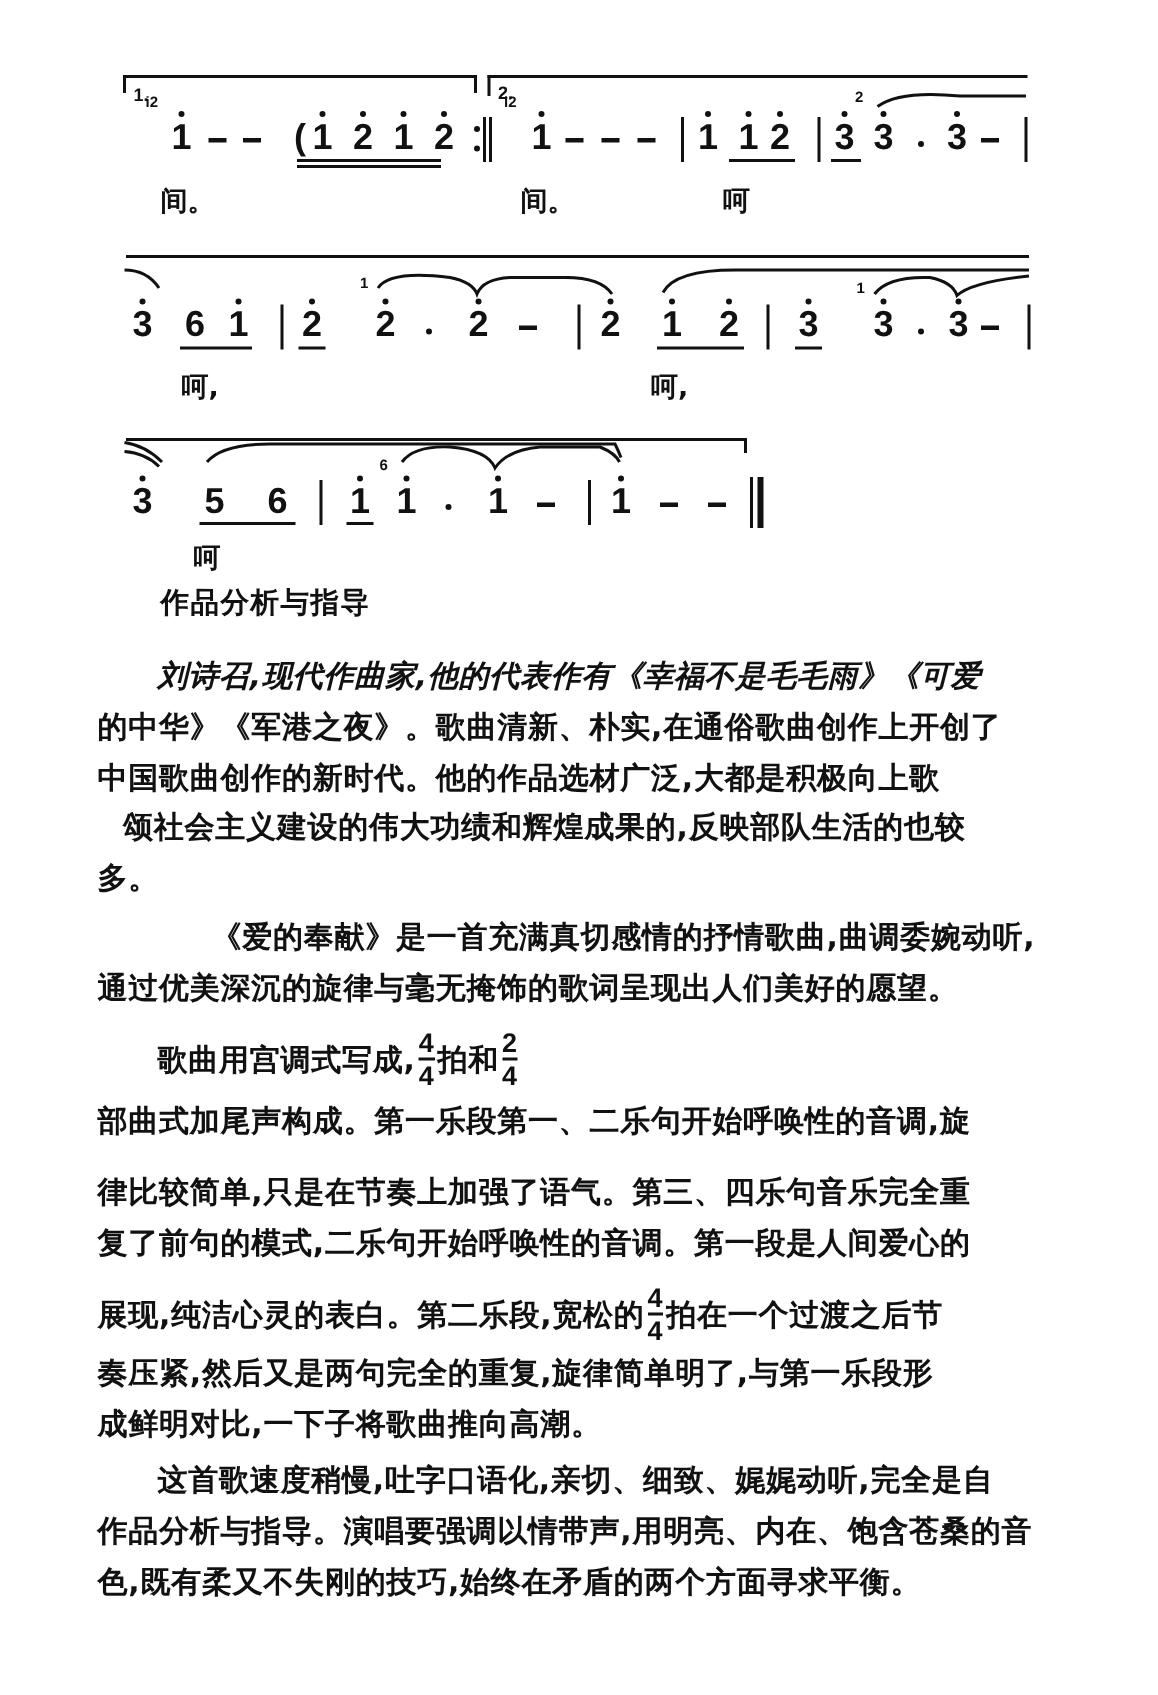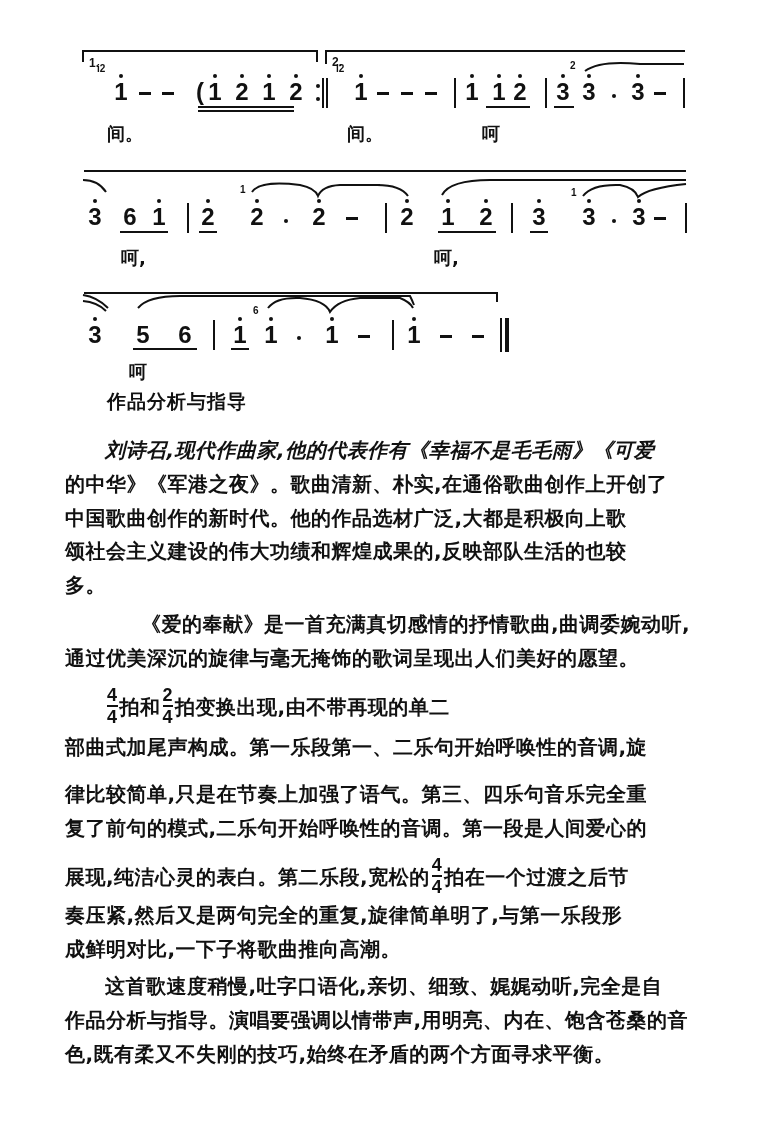--- a/index.html
+++ b/index.html
@@ -199,32 +199,32 @@
       <span class="lyric" style="left:129px; top:360px;">呵</span>
     </div>
   </div>
 
   <div class="heading">作品分析与指导</div>
 
   <div class="para" style="top:437px;">
     <div class="line" style="top:0px; left:40px;font-style:italic;">刘诗召,现代作曲家,他的代表作有《幸福不是毛毛雨》《可爱</div>
     <div class="line" style="top:34px;">的中华》《军港之夜》。歌曲清新、朴实,在通俗歌曲创作上开创了</div>
     <div class="line" style="top:68px;">中国歌曲创作的新时代。他的作品选材广泛,大都是积极向上歌</div>
-    <div class="line" style="top:101px;">颂社会主义建设的伟大功绩和辉煌成果的,反映部队生活的也较</div>
+    <div class="line" style="top:101px;margin-left:17px;">颂社会主义建设的伟大功绩和辉煌成果的,反映部队生活的也较</div>
     <div class="line" style="top:135px;">多。</div>
   </div>
 
   <div class="para" style="top:611px;">
     <div class="line" style="top:0px; left:40px;margin-left:36px;">《爱的奉献》是一首充满真切感情的抒情歌曲,曲调委婉动听,</div>
     <div class="line" style="top:34px;">通过优美深沉的旋律与毫无掩饰的歌词呈现出人们美好的愿望。</div>
   </div>
 
   <div class="para" style="top:688px;">
     <div class="line" style="top:0px; left:40px;">
-      <span class="frac"><span class="num">4</span><span class="fbar"></span><span class="den">4</span></span><span>拍和</span><span class="frac"><span class="num">2</span><span class="fbar"></span><span class="den">4</span></span><span>拍变换出现,由不带再现的单二</span>
+      <span>歌曲用宫调式写成,</span><span class="frac"><span class="num">4</span><span class="fbar"></span><span class="den">4</span></span><span>拍和</span><span class="frac"><span class="num">2</span><span class="fbar"></span><span class="den">4</span></span>
     </div>
     <div class="line" style="top:46px;">部曲式加尾声构成。第一乐段第一、二乐句开始呼唤性的音调,旋</div>
     <div class="line" style="top:93px;">律比较简单,只是在节奏上加强了语气。第三、四乐句音乐完全重</div>
     <div class="line" style="top:127px;">复了前句的模式,二乐句开始呼唤性的音调。第一段是人间爱心的</div>
     <div class="line" style="top:170px;">
       <span>展现,纯洁心灵的表白。第二乐段,宽松的</span><span class="frac"><span class="num">4</span><span class="fbar"></span><span class="den">4</span></span><span>拍在一个过渡之后节</span>
     </div>
     <div class="line" style="top:214px;">奏压紧,然后又是两句完全的重复,旋律简单明了,与第一乐段形</div>
     <div class="line" style="top:248px;">成鲜明对比,一下子将歌曲推向高潮。</div>
   </div>

